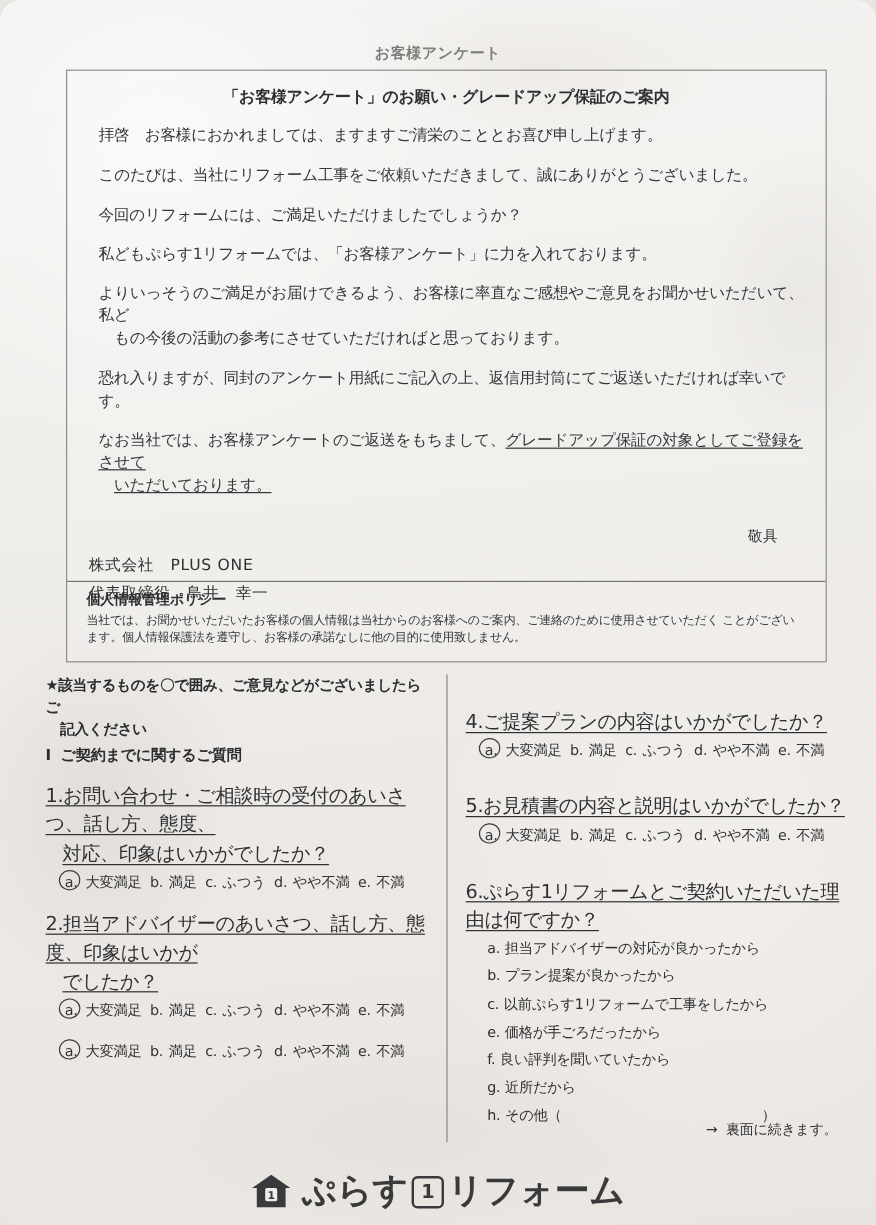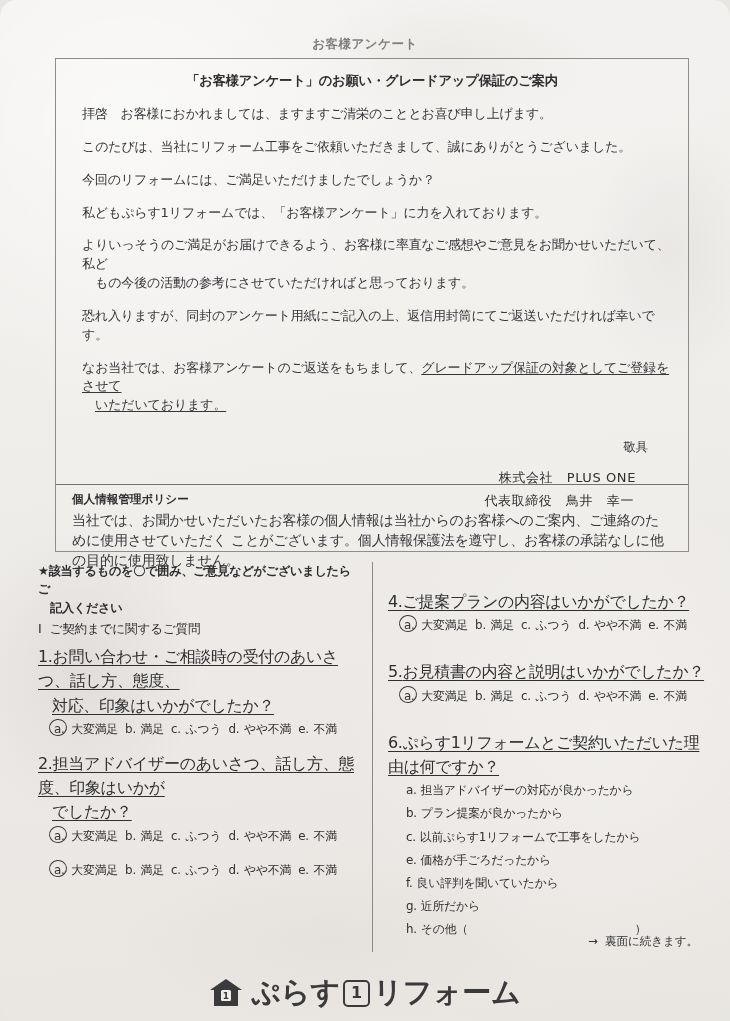--- a/index.html
+++ b/index.html
@@ -75,23 +75,22 @@
   .para .cont { display: block; padding-left: 13px; }
   .u { text-decoration: underline; text-underline-offset: 2px; }
 
   .closing {
     text-align: right;
     font-size: 12.4px;
     margin: 24px 22px 0 0;
     color: #36363a;
   }
   .signature {
-    text-align: right;
     font-size: 13px;
-    margin-top: 11px;
+    margin-top: 5px;
     padding-right: 34px;
     line-height: 1.75;
     color: #2f2f31;
     letter-spacing: 0.6px;
   }
   .sig-line-2 { padding-right: 2px; }
 
   
   .privacy-sep {
     position: absolute;
@@ -105,21 +104,21 @@
     top: 425px;
     padding: 8px 16px 0 16px;
   }
   .privacy-title {
     font-size: 11.6px;
     font-weight: bold;
     color: #2e2e30;
     margin-bottom: 4px;
   }
   .privacy-body {
-    font-size: 14px;
+    font-size: 10px;
     line-height: 1.42;
     color: #37373b;
     letter-spacing: -0.2px;
   }
 
   
   .cols {
     position: absolute;
     left: 38px;
     top: 562px;
@@ -146,23 +145,23 @@
     font-size: 12.2px;
     line-height: 1.5;
     font-weight: bold;
     color: #2d2d2f;
     margin-bottom: 3px;
     letter-spacing: -0.3px;
   }
   .lead .l2 { display: block; padding-left: 12px; }
   .section-head {
     font-size: 12.6px;
-    font-weight: normal;
+    font-weight: bold;
     color: #2d2d2f;
-    margin: 4px 0 7px 0;
+    margin: 4px 0 13px 0;
     letter-spacing: -0.2px;
   }
   .section-head .num { margin-right: 8px; }
 
   .q { margin-bottom: 7px; }
   .q-text {
     font-size: 16px;
     line-height: 1.52;
     color: #2f2f31;
     letter-spacing: -0.35px;

